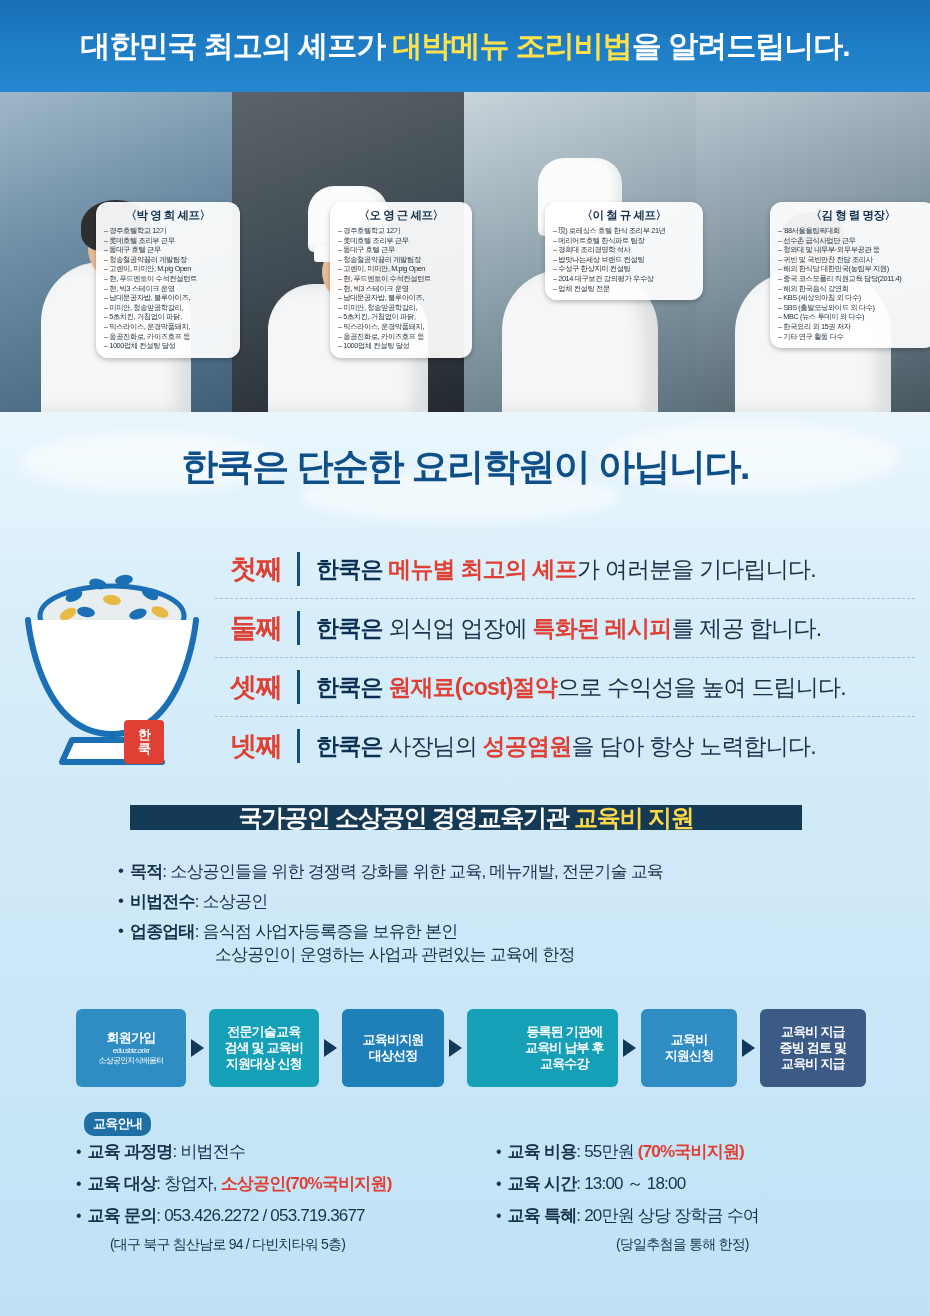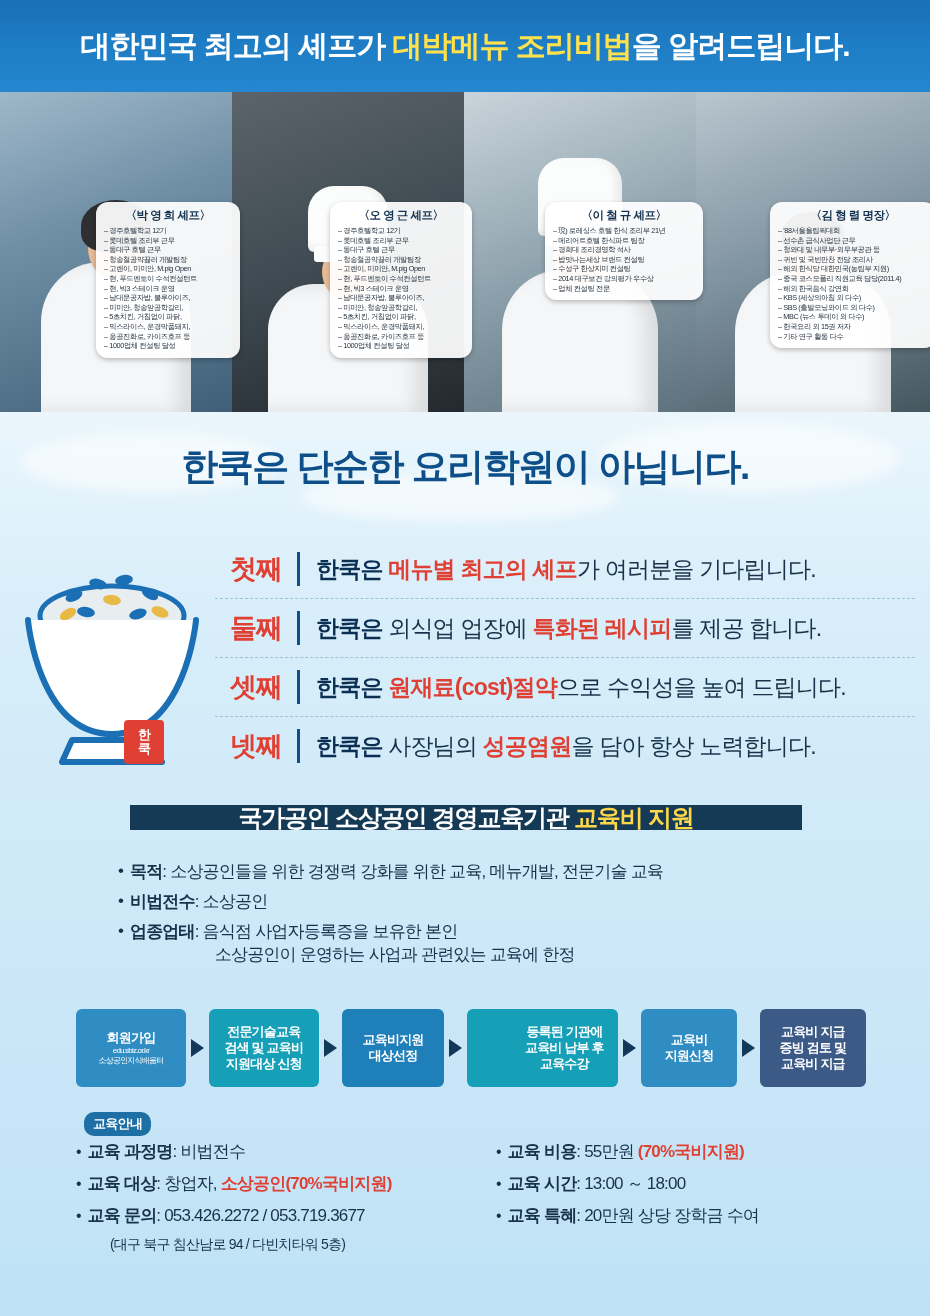--- a/index.html
+++ b/index.html
@@ -443,17 +443,18 @@
         <div class="gl">
           <span class="dot">•</span>
           <span class="k">교육 시간</span>
           <span class="v">: 13:00 ～ 18:00</span>
         </div>
         <div class="gl">
           <span class="dot">•</span>
           <span class="k">교육 특혜</span>
           <span class="v">: 20만원 상당 장학금 수여</span>
         </div>
+        <div class="note right">(당일추첨을 통해 한정)</div>
       </div>
     </div>
 
   </div>
 </div>
 
 </body></html>

